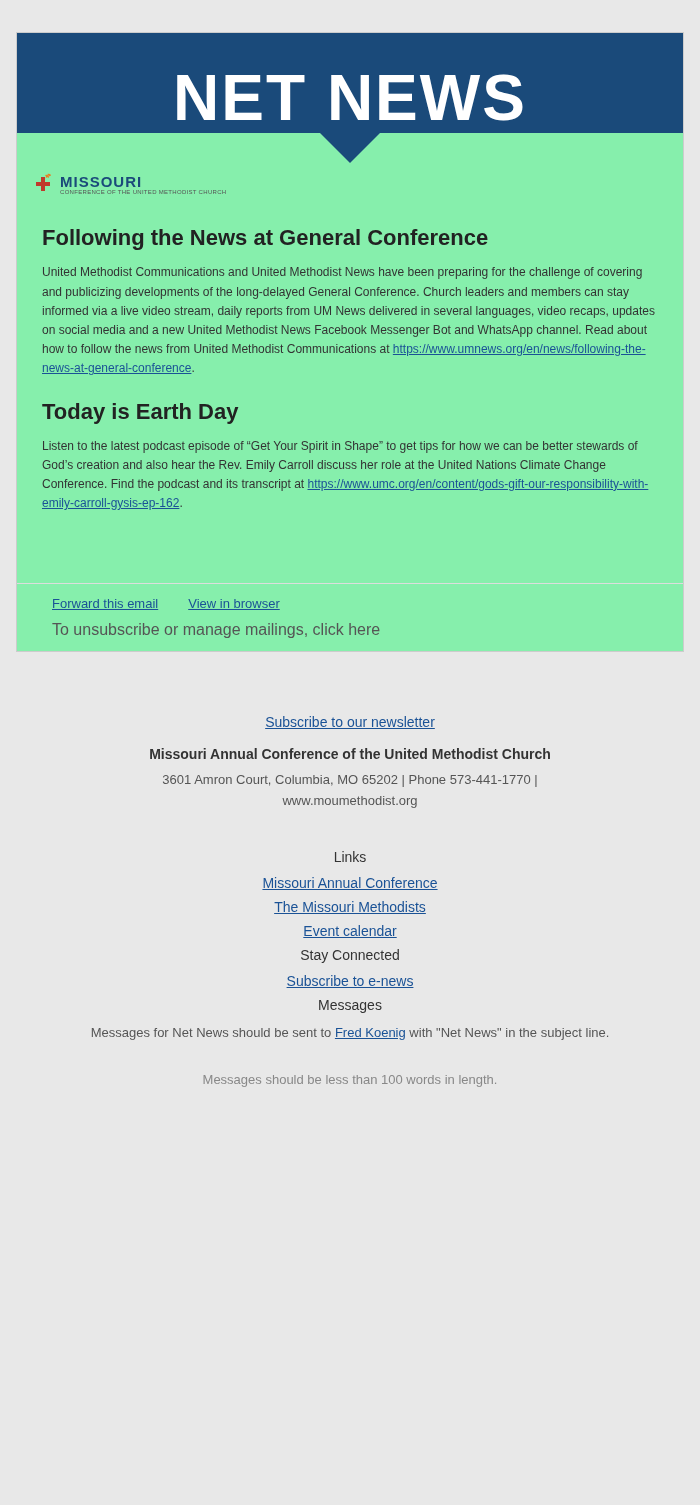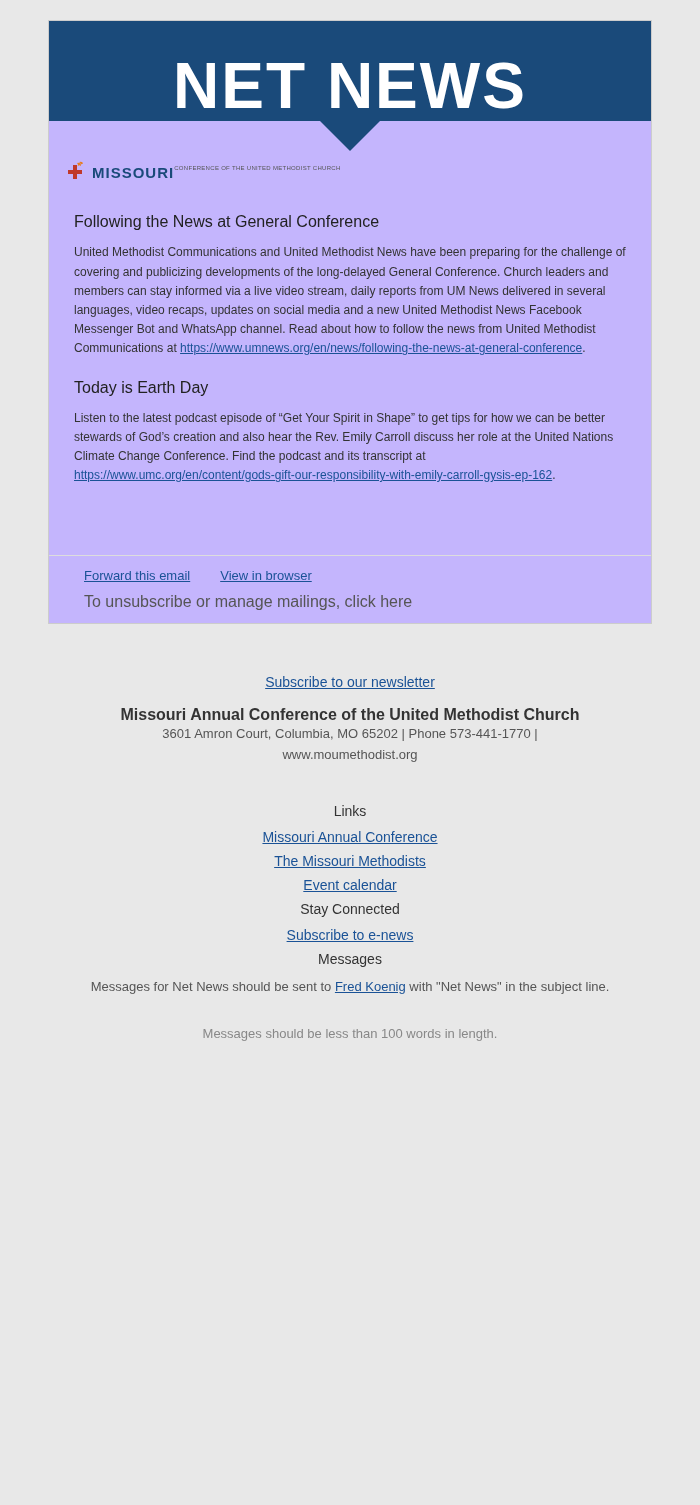--- a/index.html
+++ b/index.html
@@ -7,23 +7,23 @@
       background-color: #e8e8e8;
       font-family: Arial, sans-serif;
       font-size: 14px;
       color: #333;
       width: 700px;
       margin: 0 auto;
     }
 
     
     .email-card {
-      background: #c4b5fd;
-      margin: 20px auto;
-      width: 604px;
+      background: #86efac;
+      margin: 32px auto;
+      width: 668px;
       border: 1px solid #ccc;
     }
 
     
     .header-banner {
       background-color: #1a4a7a;
       text-align: center;
       padding: 30px 20px 0 20px;
       position: relative;
     }
@@ -57,21 +57,21 @@
       display: flex;
       align-items: center;
       gap: 6px;
     }
     .cross-flame {
       width: 22px;
       height: 22px;
     }
     .missouri-text-block {
       display: flex;
-      flex-direction: row;
+      flex-direction: column;
     }
     .missouri-main {
       font-size: 15px;
       font-weight: 900;
       color: #1a4a7a;
       letter-spacing: 1px;
       font-family: Arial Black, Arial, sans-serif;
       line-height: 1;
     }
     .missouri-sub {
@@ -79,22 +79,22 @@
       color: #555;
       letter-spacing: 0.3px;
       text-transform: uppercase;
     }
 
     
     .content-area {
       padding: 20px 25px 30px 25px;
     }
     .article-title {
-      font-size: 16px;
-      font-weight: normal;
+      font-size: 22px;
+      font-weight: bold;
       color: #222;
       margin-bottom: 12px;
     }
     .article-body {
       font-size: 12px;
       line-height: 1.6;
       color: #333;
       margin-bottom: 20px;
     }
     .article-link {
@@ -133,22 +133,23 @@
     .subscribe-link {
       color: #1a5296;
       text-decoration: underline;
       font-size: 14px;
       display: block;
       margin-bottom: 16px;
       cursor: pointer;
     }
     .org-name {
       font-weight: bold;
-      font-size: 16px;
-      color: #333;
+      font-size: 14px;
+      color: #333;
+      margin-bottom: 8px;
       text-align: center;
     }
     .org-address {
       font-size: 13px;
       color: #555;
       margin-bottom: 37px;
       line-height: 1.6;
     }
     .section-heading {
       font-weight: normal;

